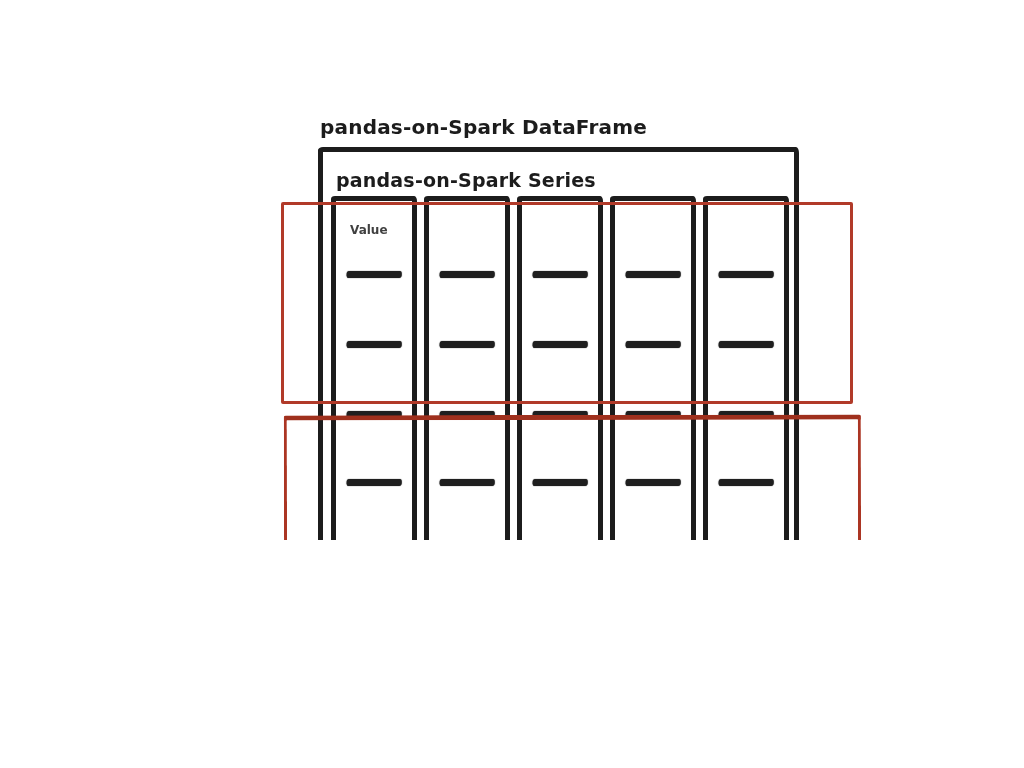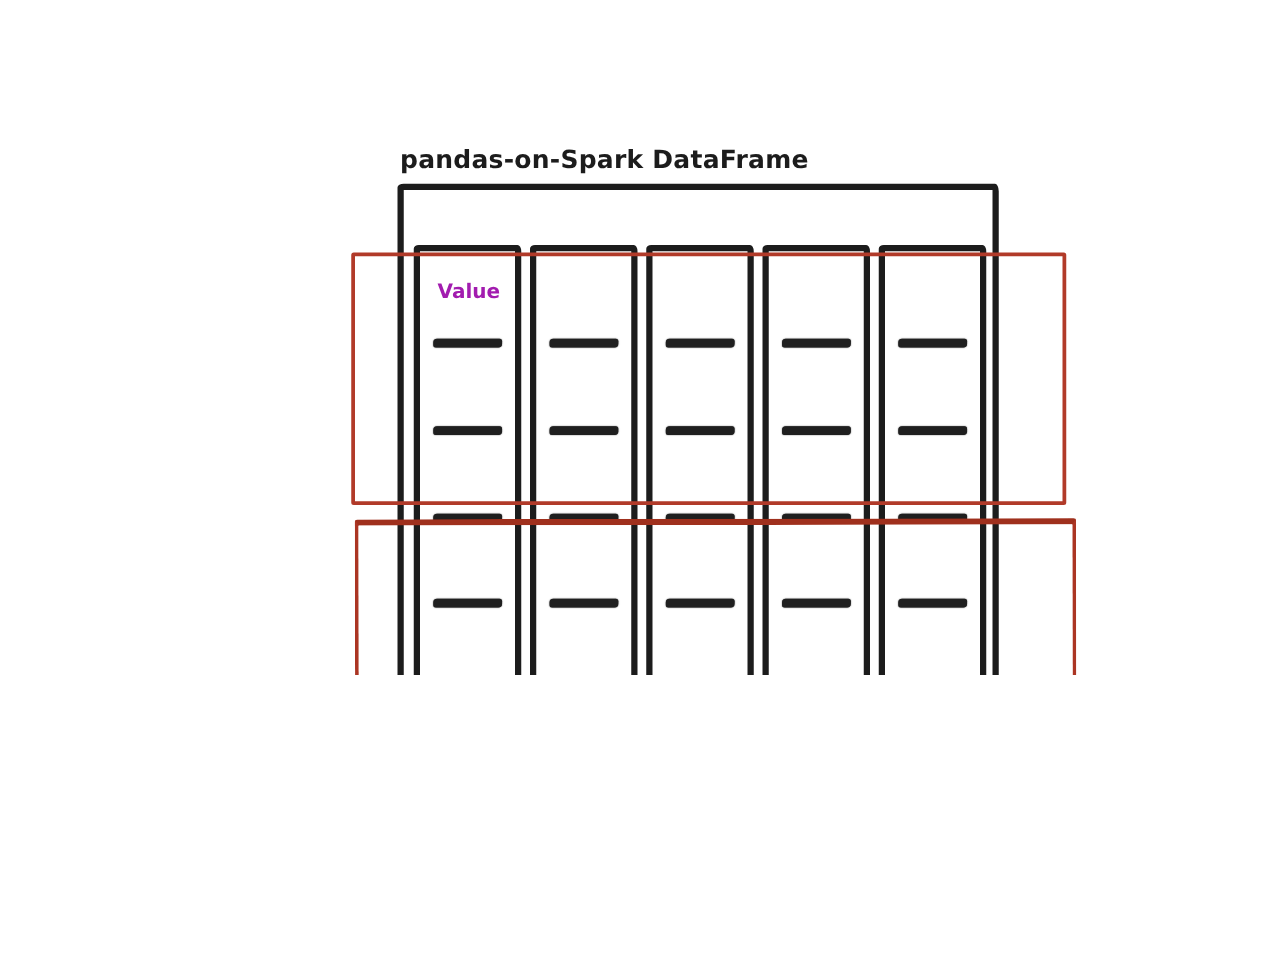--- a/index.html
+++ b/index.html
@@ -57,23 +57,23 @@
   }
   .col-1 { left: 290px; }
   .col-2 { left: 383px; }
   .col-3 { left: 476px; }
   .col-4 { left: 569px; }
   .col-5 { left: 662px; }
   .value-header {
     position: absolute;
     left: 14px;
     top: 22px;
-    font-size: 16px;
+    font-size: 12px;
     font-weight: bold;
-    color: #a21caf;
+    color: #404040;
   }
   .row-mark {
     position: absolute;
     left: 50%;
     transform: translateX(-50%);
     width: 72%;
     height: 7px;
     background: #1f1f1f;
     border-radius: 3px 2px 3px 2px;
     box-shadow: 0 0 1px #1f1f1f;
@@ -120,20 +120,21 @@
 </style>
 </head>
 <body>
 
 <div id="canvas">
 
   <div id="df-title" class="sketch-text">pandas-on-Spark DataFrame</div>
 
   <div id="outer-frame"></div>
 
+  <div id="series-label" class="sketch-text">pandas-on-Spark Series</div>
 
   <div class="series-column col-1">
     <div class="value-header">Value</div>
     <div class="row-mark rm-1"></div>
     <div class="row-mark rm-2"></div>
     <div class="row-mark rm-3"></div>
     <div class="row-mark rm-4"></div>
     <div class="row-mark rm-5"></div>
   </div>
 

